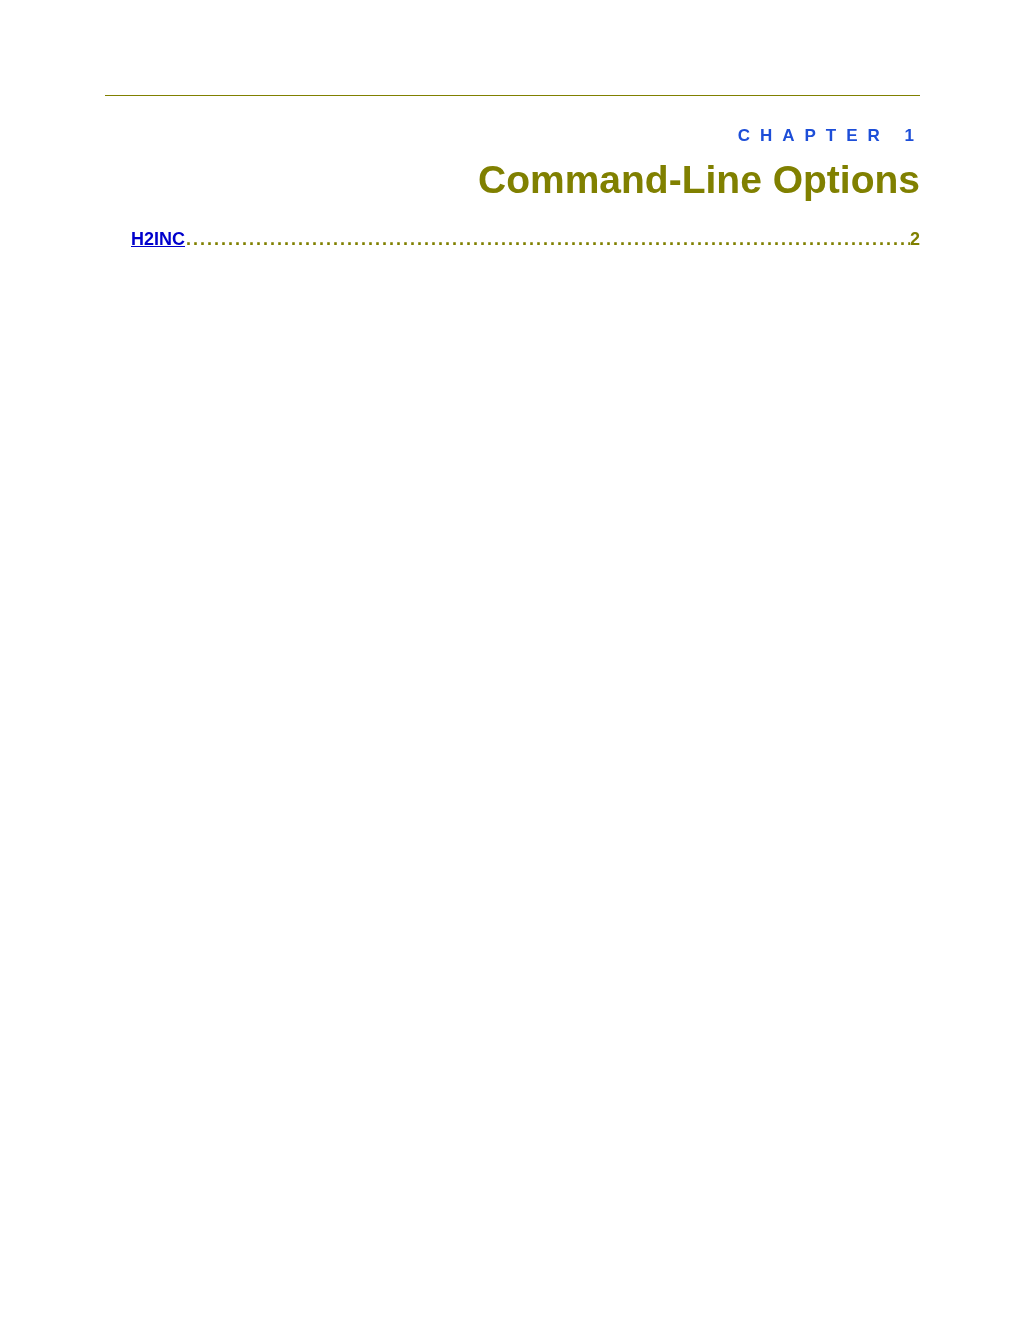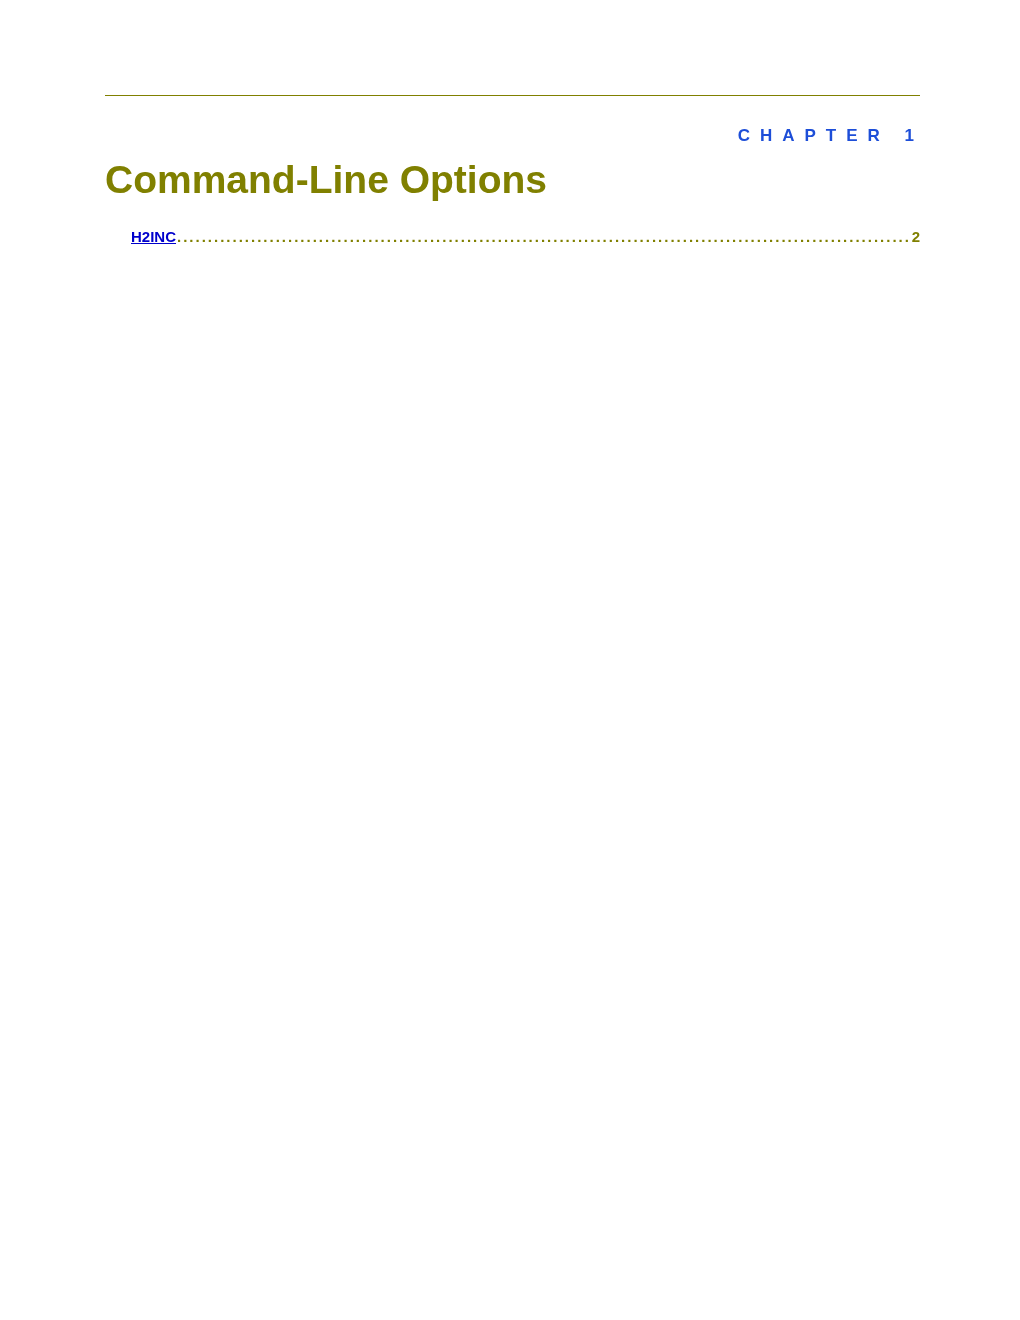--- a/index.html
+++ b/index.html
@@ -25,28 +25,29 @@
     .chapter-label {
       text-align: right;
       color: #1d4ed8;
       font-size: 17px;
       font-weight: 600;
       letter-spacing: 10px;
       margin-bottom: 12px;
       margin-right: -4px;
     }
     .chapter-title {
+      text-align: right;
       color: #808000;
       font-size: 39px;
       font-weight: 700;
       margin-bottom: 24px;
     }
     .toc {
       color: #808000;
-      font-size: 15px;
+      font-size: 18px;
       font-weight: 700;
     }
     .toc-row {
       display: flex;
       align-items: baseline;
       margin-bottom: 10px;
       line-height: 1.5;
       padding-left: 26px;
     }
     .toc-link {

